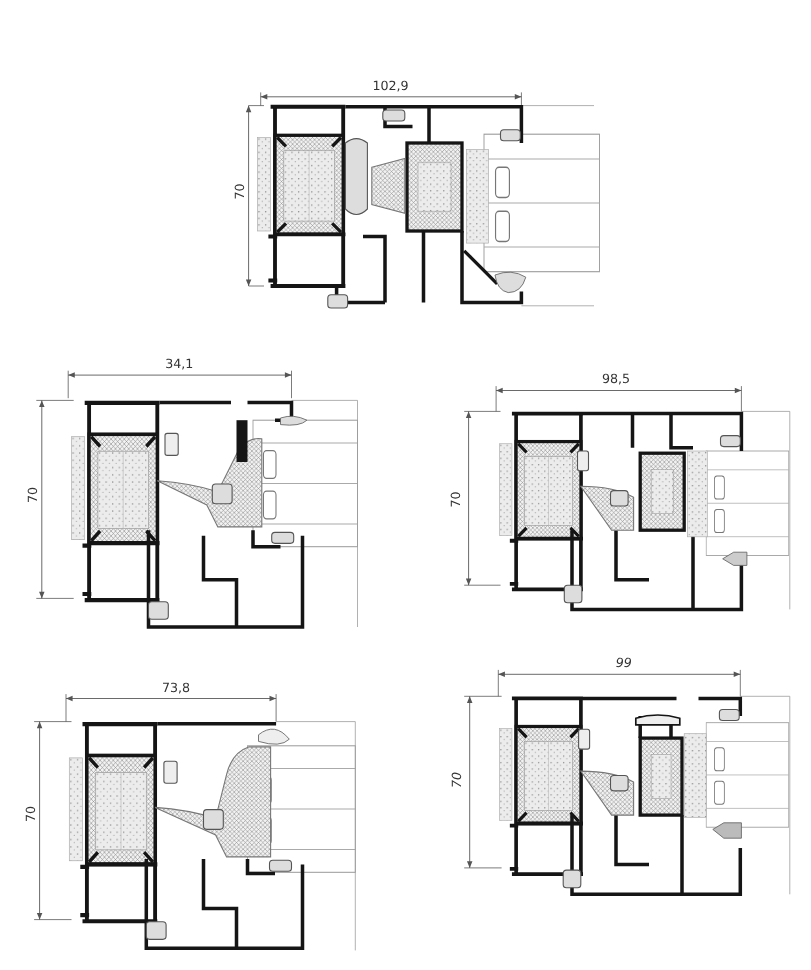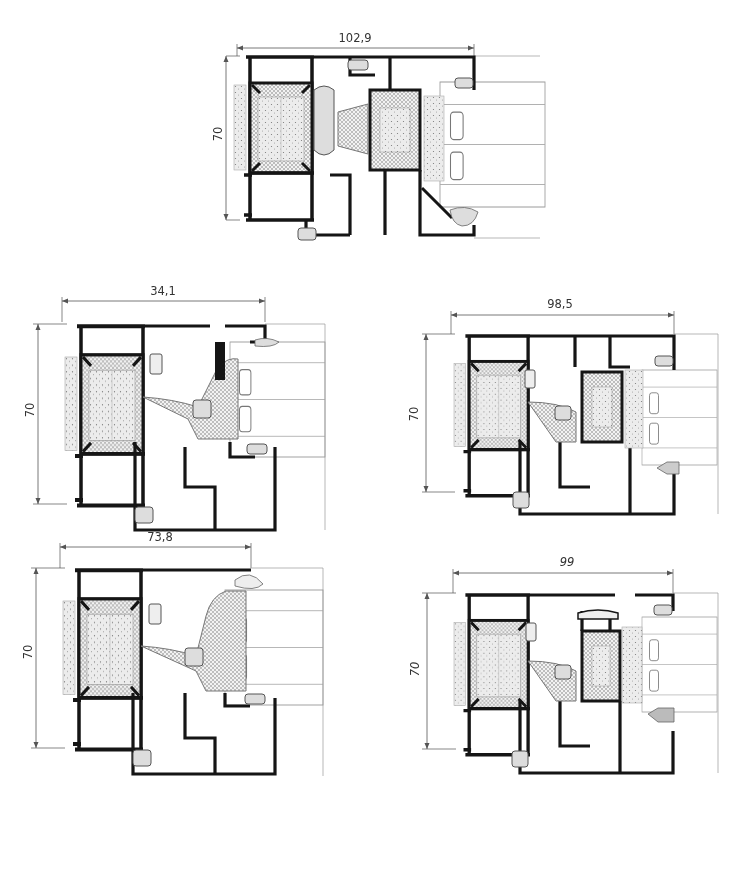--- a/index.html
+++ b/index.html
@@ -1,17 +1,17 @@
 <!DOCTYPE html>
 <html><head>
 <meta charset="utf-8">
 <style>
   html, body { margin:0; padding:0; background:#ffffff; }
   body { width:737px; height:882px; position:relative; overflow:hidden; font-family:"DejaVu Sans", sans-serif; }
-  .section { position:absolute; }
+  .section { position:absolute;margin-top:40px; }
   .section svg { position:absolute; left:0; top:0; overflow:visible; }
   .dim-label { position:absolute; font-size:11.5px; color:#333333; white-space:nowrap; transform:translateX(-50%); }
   .dim-label-v { position:absolute; font-size:11.5px; color:#333333; white-space:nowrap; transform:translate(-50%,-50%) rotate(-90deg); }
 </style>
 </head>
 <body>
 
 <svg width="0" height="0" style="position:absolute">
   <defs>
     <pattern id="dots" width="6" height="6" patternUnits="userSpaceOnUse">
@@ -140,21 +140,21 @@
     <rect x="125" y="78" width="10" height="18" rx="2" fill="#eee" stroke="#555" stroke-width="1"></rect>
     <rect x="155" y="114" width="16" height="14" rx="3" fill="#ddd" stroke="#555" stroke-width="1"></rect>
     <rect x="113" y="200" width="16" height="16" rx="3" fill="#ddd" stroke="#555" stroke-width="1"></rect>
     <rect x="255" y="64" width="18" height="10" rx="3" fill="#ddd" stroke="#555" stroke-width="1"></rect>
     <path d="M257 176 l10 -6 h12 v12 h-12 z" fill="#ccc" stroke="#666" stroke-width="0.8"></path>
   </svg>
   <div class="dim-label" style="left:160px;top:5px;">98,5</div>
   <div class="dim-label-v" style="left:14px;top:122px;">70</div>
 </div>
 
-<div class="section" style="left:25px;top:528px;width:310px;height:252px;text-align:right;">
+<div class="section" style="left:25px;top:576px;width:310px;height:252px;text-align:right;">
   <svg width="310" height="252">
     <line x1="35" y1="19" x2="226" y2="19" stroke="#555" stroke-width="0.8"></line>
     <path d="M35 19 l6 -2.5 v5 z M226 19 l-6 -2.5 v5 z" fill="#555"></path>
     <line x1="35" y1="15" x2="35" y2="40" stroke="#555" stroke-width="0.7"></line>
     <line x1="226" y1="15" x2="226" y2="40" stroke="#555" stroke-width="0.7"></line>
     <line x1="11" y1="40" x2="11" y2="220" stroke="#555" stroke-width="0.8"></line>
     <path d="M11 40 l-2.5 6 h5 z M11 220 l-2.5 -6 h5 z" fill="#555"></path>
     <line x1="6" y1="40" x2="40" y2="40" stroke="#555" stroke-width="0.7"></line>
     <line x1="6" y1="220" x2="40" y2="220" stroke="#555" stroke-width="0.7"></line>
     <g transform="translate(200,62) scale(0.98,1.15)">

